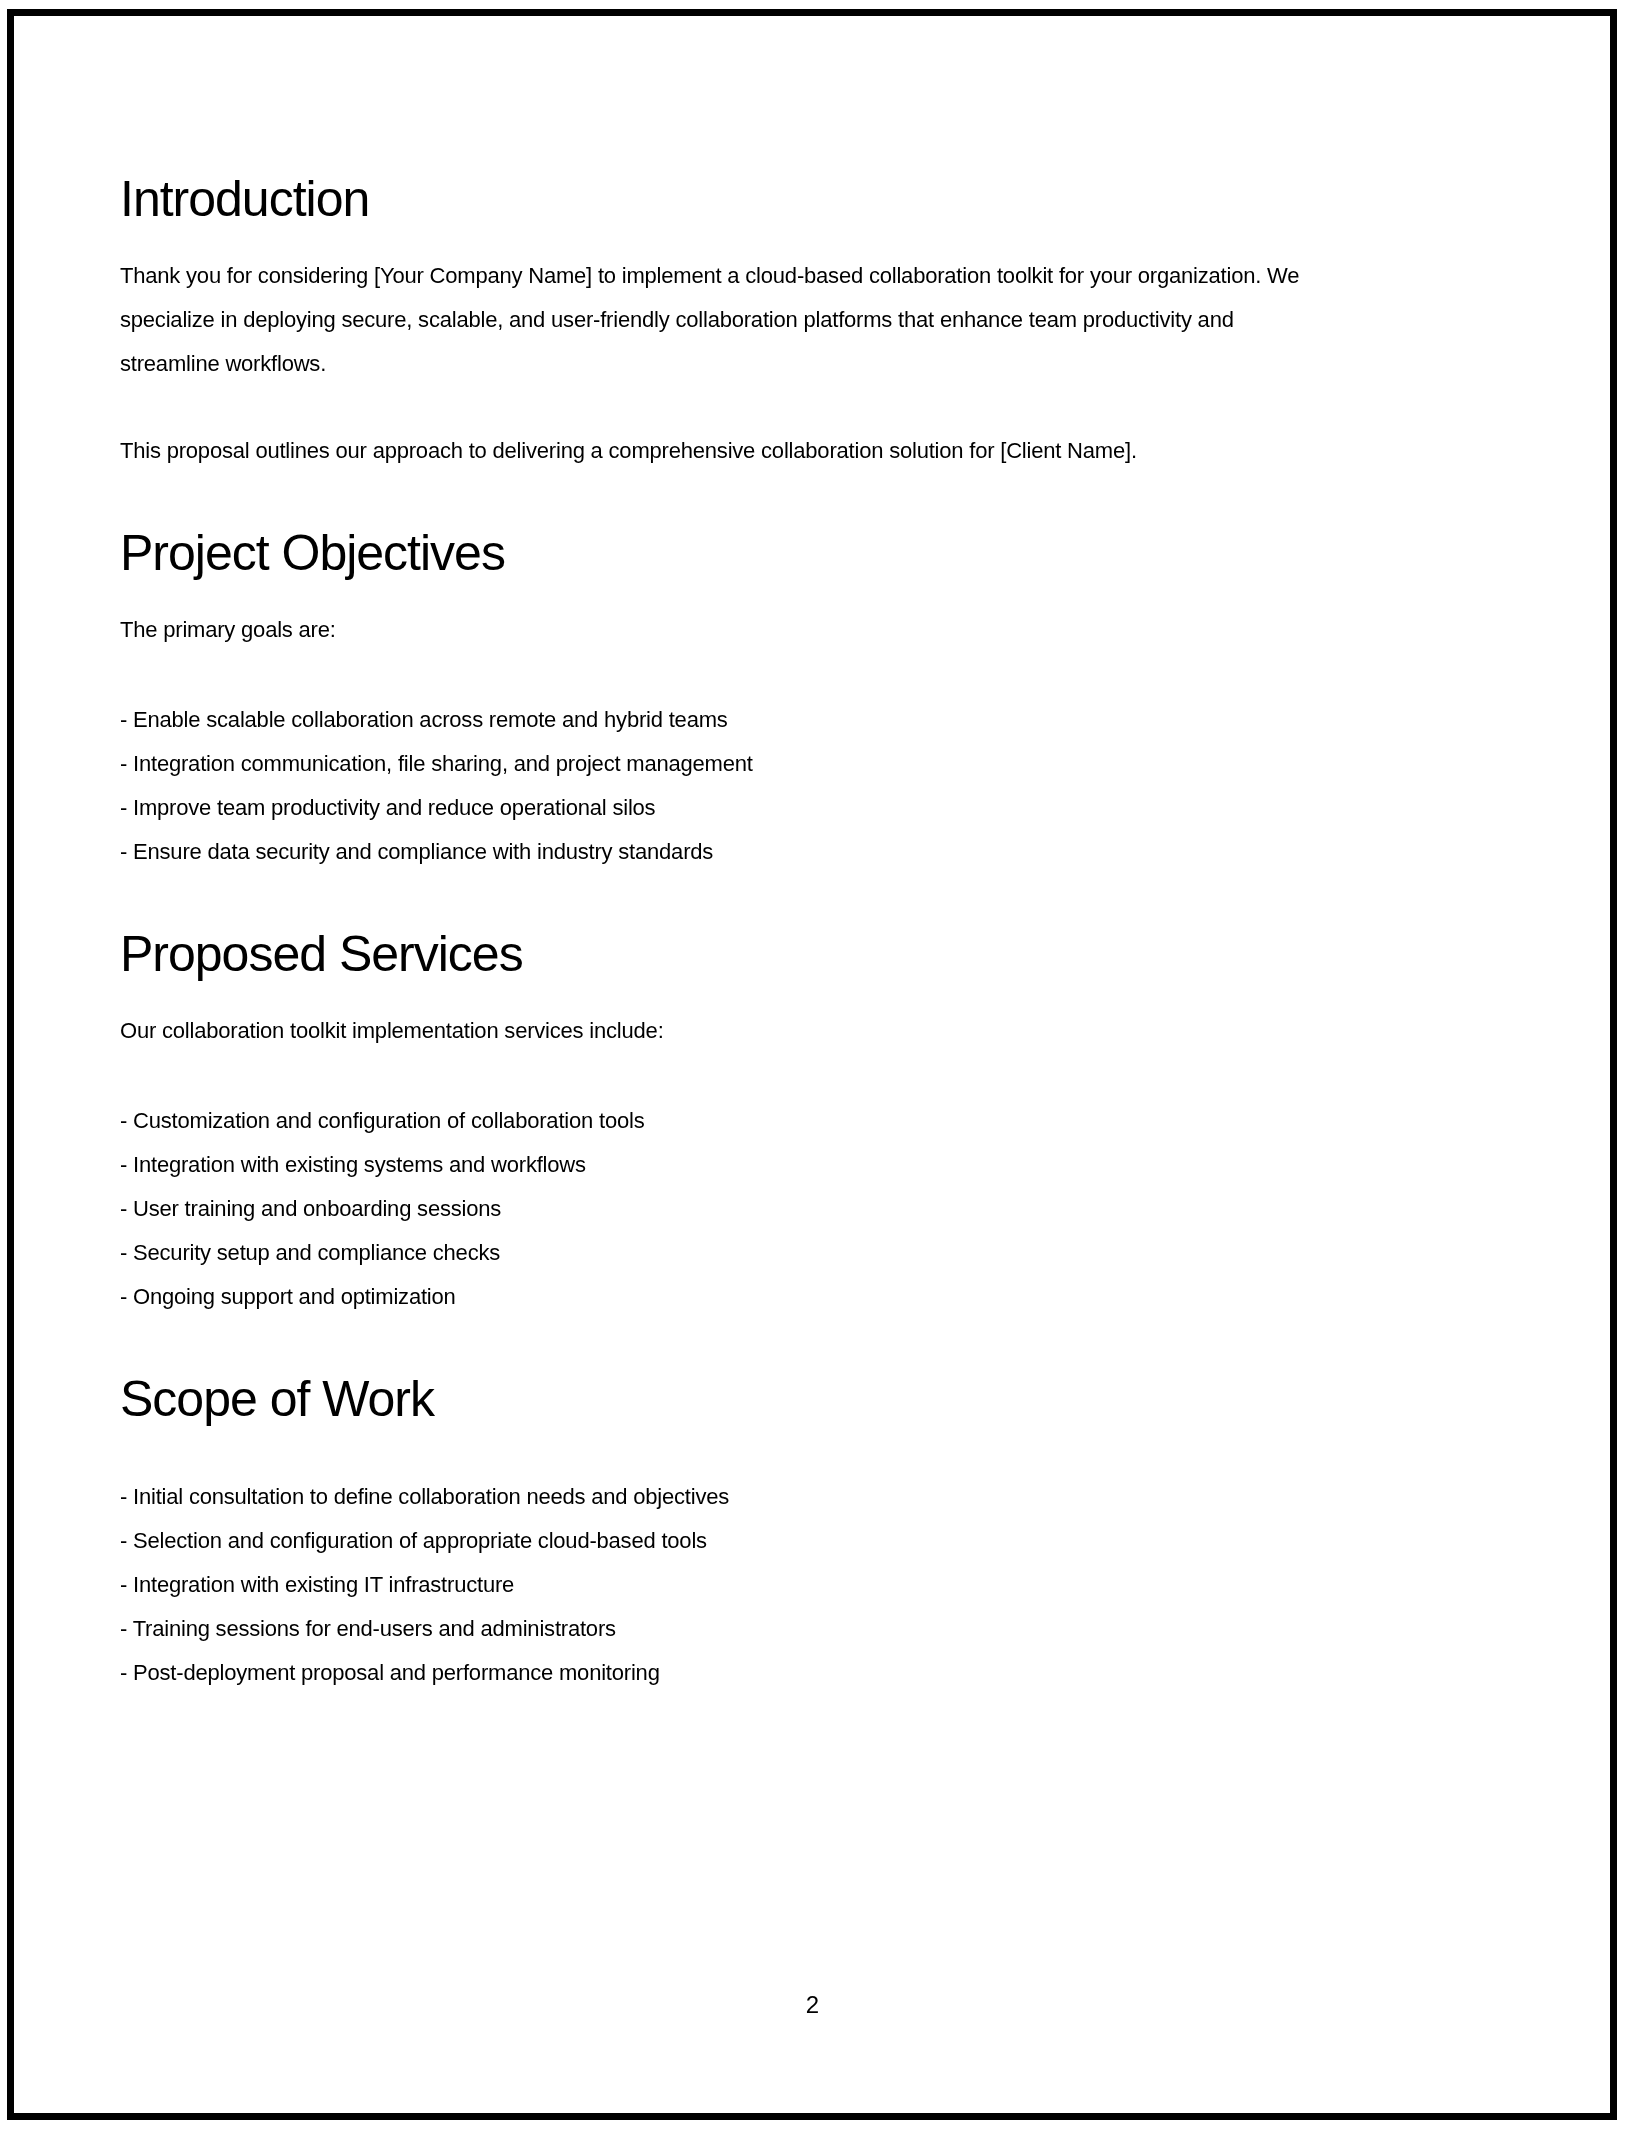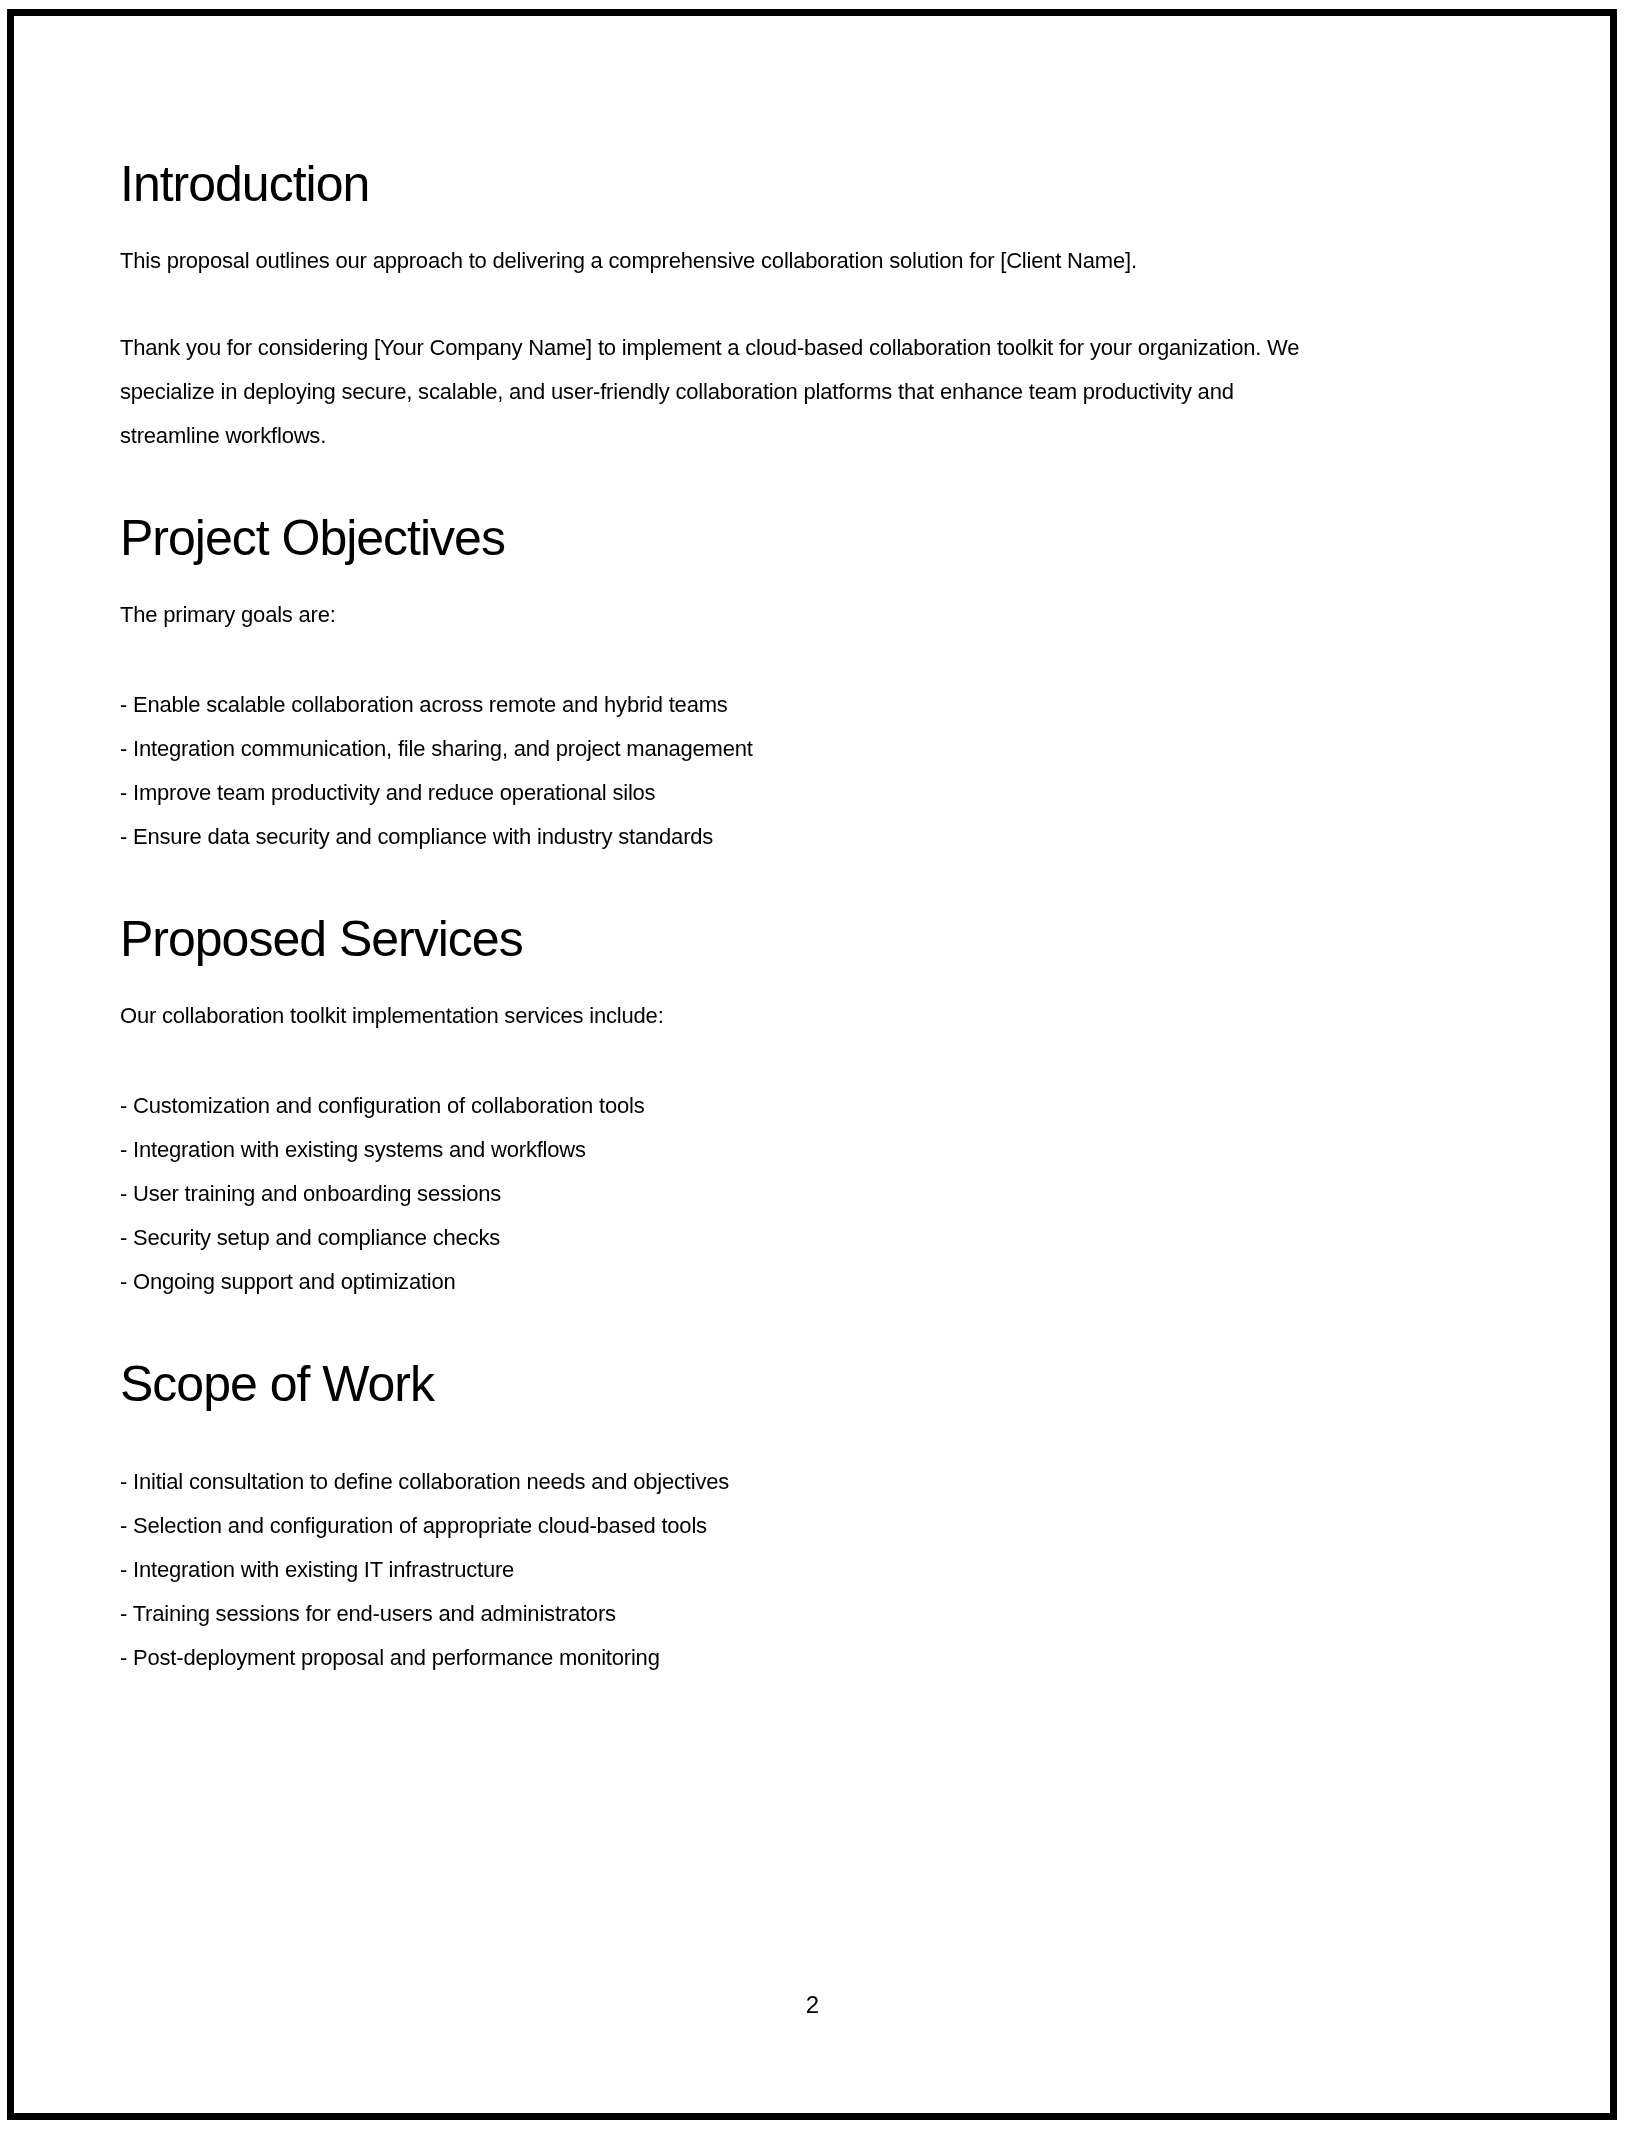--- a/index.html
+++ b/index.html
@@ -21,21 +21,21 @@
     left: 7px;
     top: 9px;
     right: 8px;
     bottom: 11px;
     border: 7px solid #000000;
     pointer-events: none;
   }
   .content {
     position: absolute;
     left: 120px;
-    top: 8px;
+    top: 23px;
     width: 1180px;
     padding-top: 146px;
   }
   h1 {
     font-size: 50px;
     font-weight: 400;
     line-height: 60px;
     letter-spacing: -1px;
     margin: 50px 0 25px 0;
   }
@@ -74,22 +74,22 @@
 </head>
 <body>
 
 <div class="page">
   <div class="frame"></div>
 
   <div class="content">
 
     <section>
       <h1>Introduction</h1>
+      <p>Thank you for considering [Your Company Name] to implement a cloud-based collaboration toolkit for your organization. We specialize in deploying secure, scalable, and user-friendly collaboration platforms that enhance team productivity and streamline workflows.</p>
       <p>This proposal outlines our approach to delivering a comprehensive collaboration solution for [Client Name].</p>
-      <p>Thank you for considering [Your Company Name] to implement a cloud-based collaboration toolkit for your organization. We specialize in deploying secure, scalable, and user-friendly collaboration platforms that enhance team productivity and streamline workflows.</p>
     </section>
 
     <section>
       <h1>Project Objectives</h1>
       <p>The primary goals are:</p>
       <ul>
         <li>- Enable scalable collaboration across remote and hybrid teams</li>
         <li>- Integration communication, file sharing, and project management</li>
         <li>- Improve team productivity and reduce operational silos</li>
         <li>- Ensure data security and compliance with industry standards</li>

